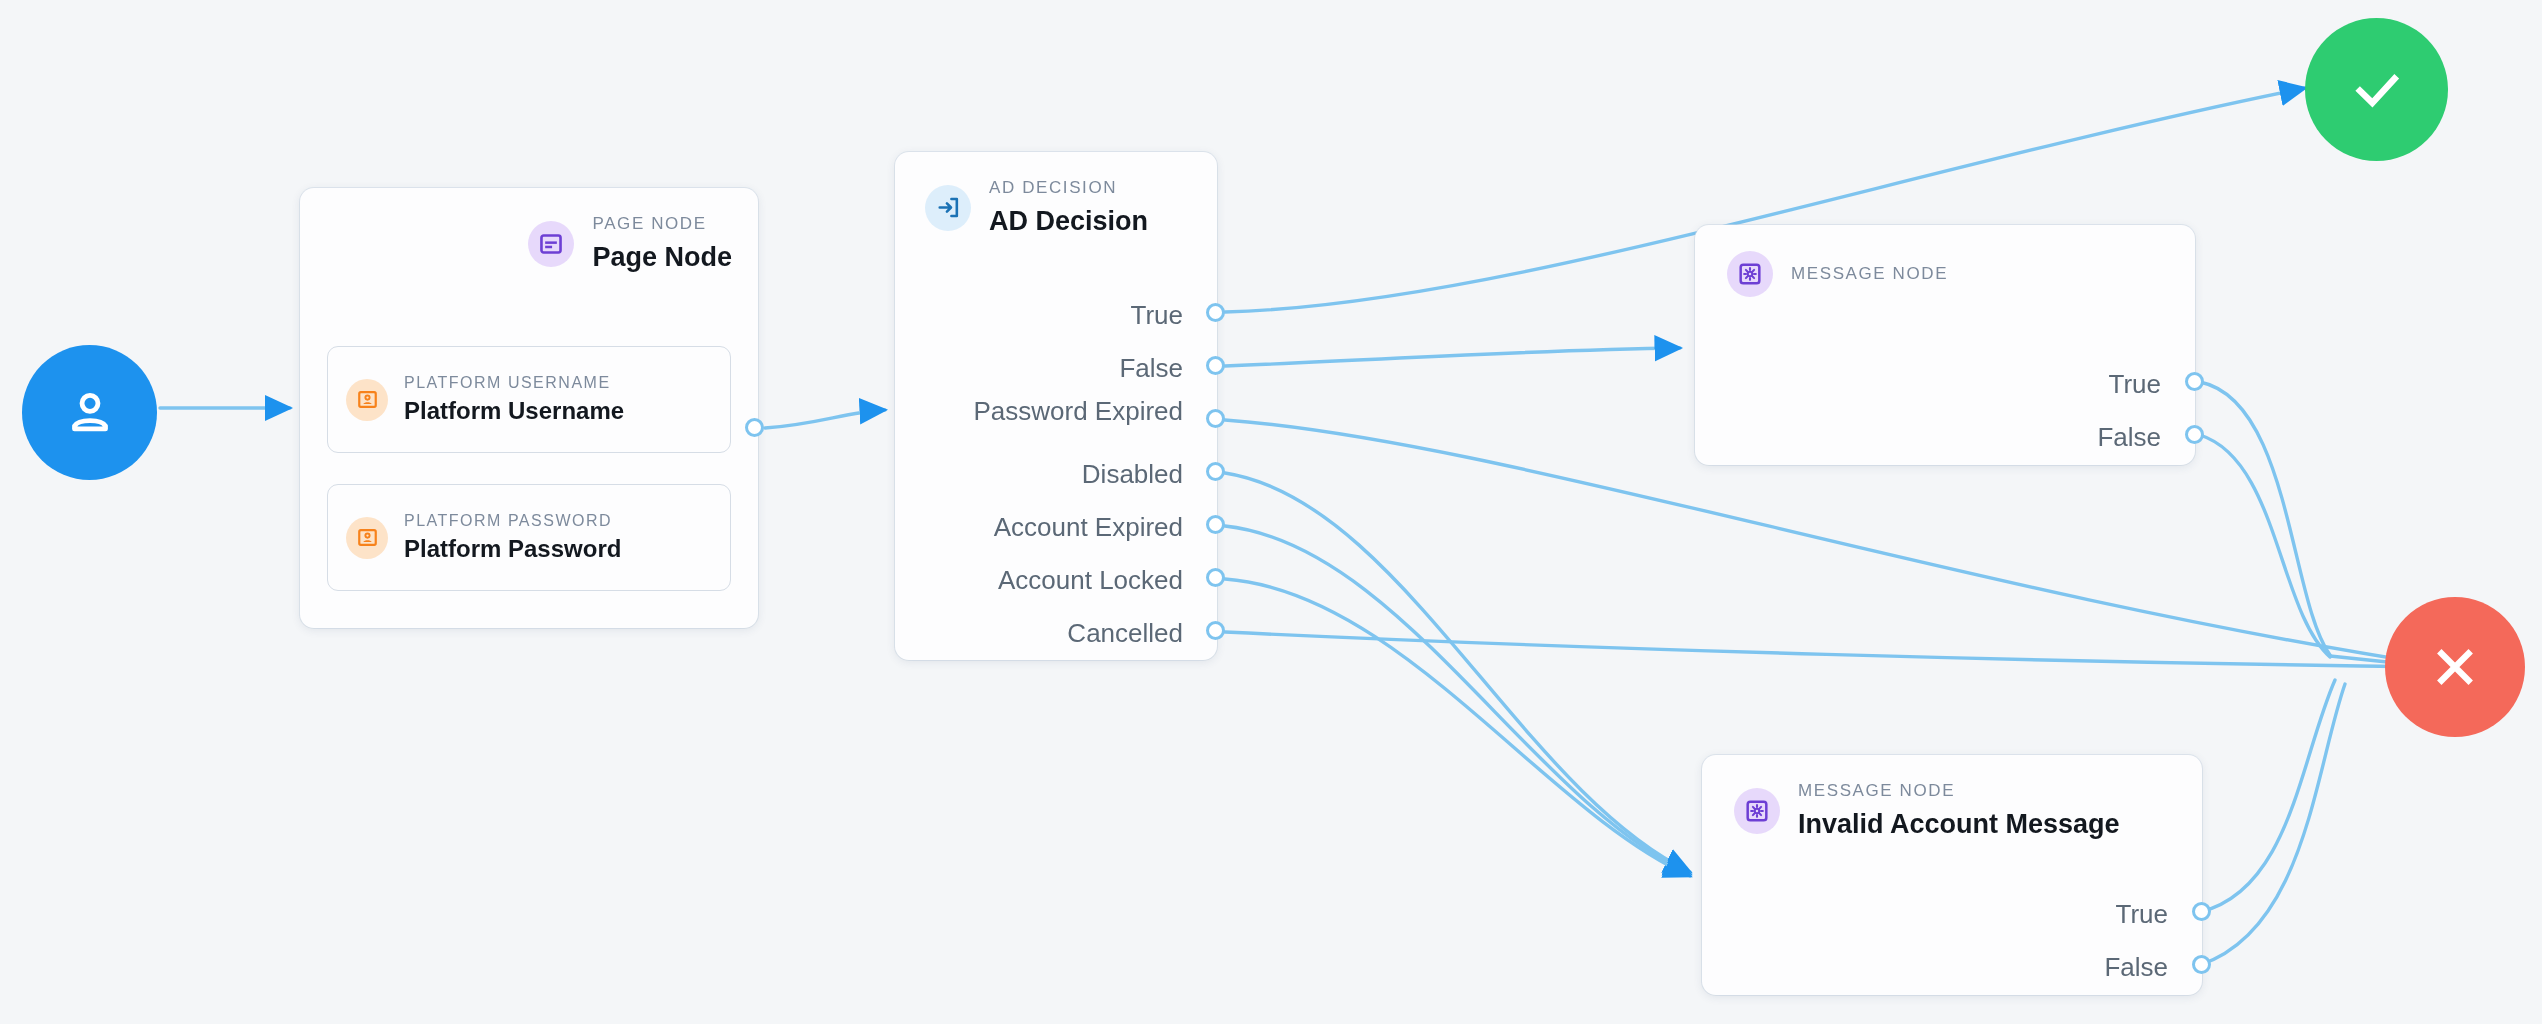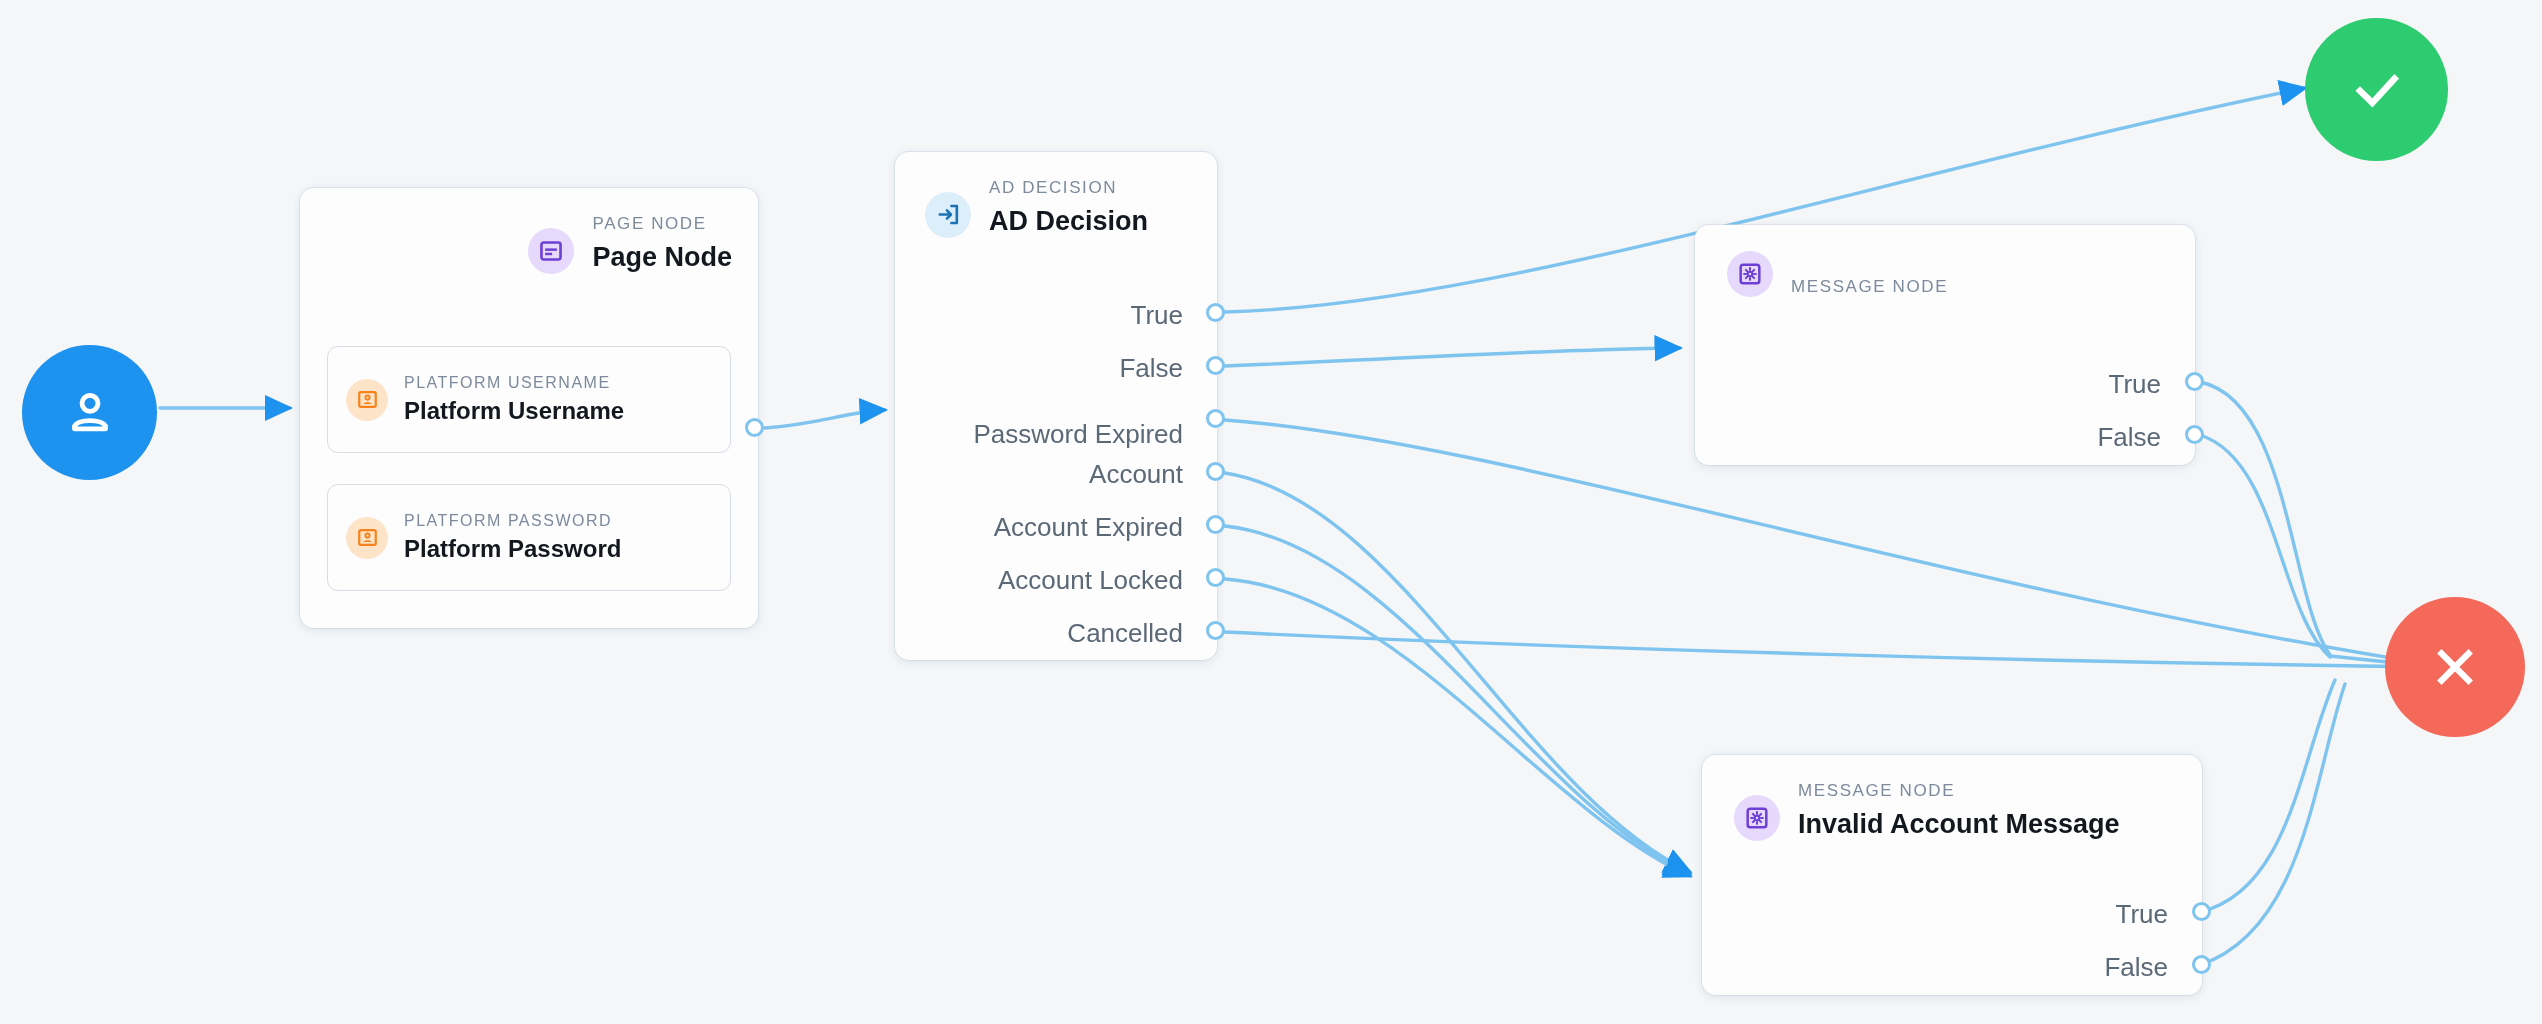--- a/index.html
+++ b/index.html
@@ -21,21 +21,21 @@
   .terminal.start{background:#1d92ee;}
   .terminal.success{background:#2ecc71;}
   .terminal.failure{background:#f4695a;}
 
   
   .node{
     position:absolute;background:#fdfdfe;
     border-radius:14px;
     box-shadow:0 2px 10px rgba(35,60,95,.10), 0 0 0 1px rgba(210,220,232,.55);
   }
-  .node-head{display:flex;align-items:flex-end;padding:26px 26px 0 26px;}
+  .node-head{display:flex;align-items:center;padding:26px 26px 0 26px;}
   .node-head.right{justify-content:flex-end;}
   .icon-badge{
     width:46px;height:46px;border-radius:50%;
     display:flex;align-items:center;justify-content:center;flex:0 0 auto;
   }
   .badge-purple{background:#e7d9fb;}
   .badge-blue{background:#ddeefb;}
   .badge-orange{background:#fde3c8;}
   .head-text{margin-left:18px;}
   .kicker{
@@ -175,22 +175,22 @@
         </svg>
       </div>
       <div class="head-text">
         <div class="kicker">AD DECISION</div>
         <div class="title">AD Decision</div>
       </div>
     </div>
 
     <div class="port-label" style="right:34px;top:150px;">True</div>
     <div class="port-label" style="right:34px;top:203px;">False</div>
-    <div class="port-label" style="right:34px;top:269px;">Password Expired</div>
-    <div class="port-label" style="right:34px;top:309px;">Account</div>
+    <div class="port-label" style="right:34px;top:246px;">Password Expired</div>
+    <div class="port-label" style="right:34px;top:309px;">Disabled</div>
     <div class="port-label" style="right:34px;top:362px;">Account Expired</div>
     <div class="port-label" style="right:34px;top:415px;">Account Locked</div>
     <div class="port-label" style="right:34px;top:468px;">Cancelled</div>
   </div>
   <div class="port" style="left:1206px;top:303px;"></div>
   <div class="port" style="left:1206px;top:356px;"></div>
   <div class="port" style="left:1206px;top:409px;"></div>
   <div class="port" style="left:1206px;top:462px;"></div>
   <div class="port" style="left:1206px;top:515px;"></div>
   <div class="port" style="left:1206px;top:568px;"></div>

